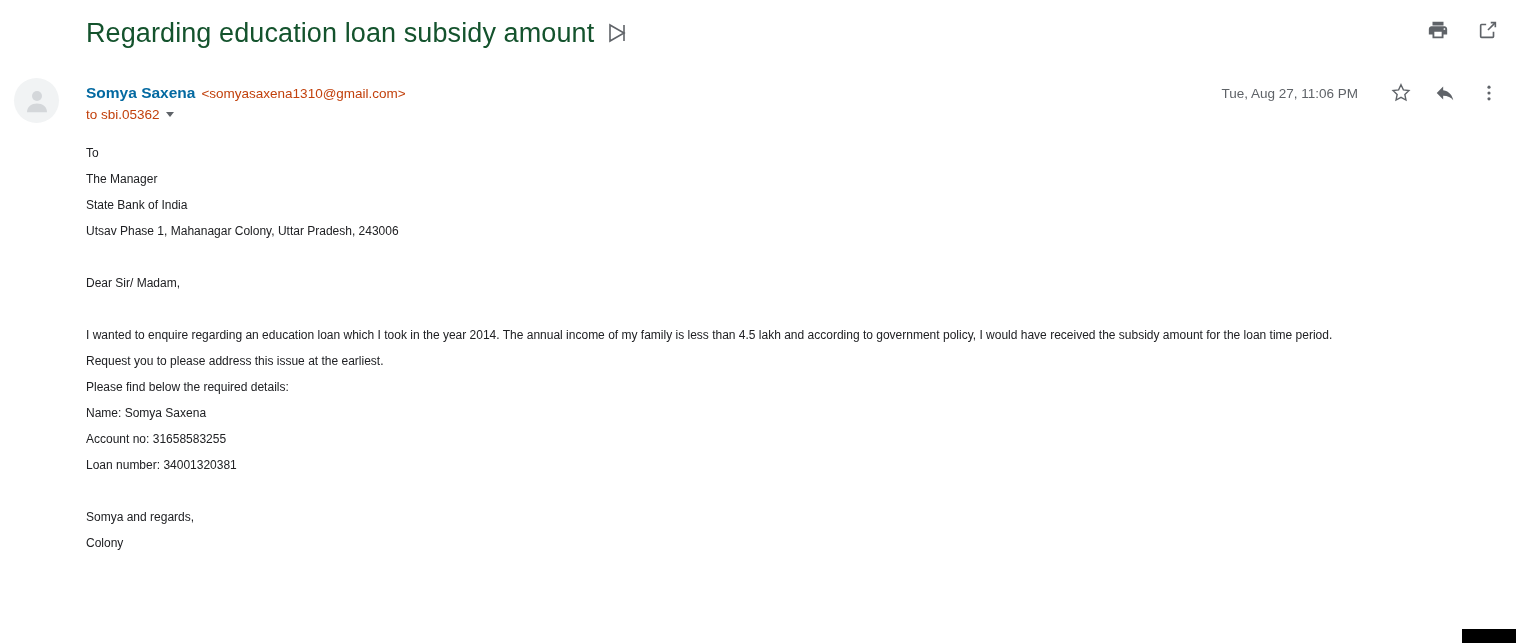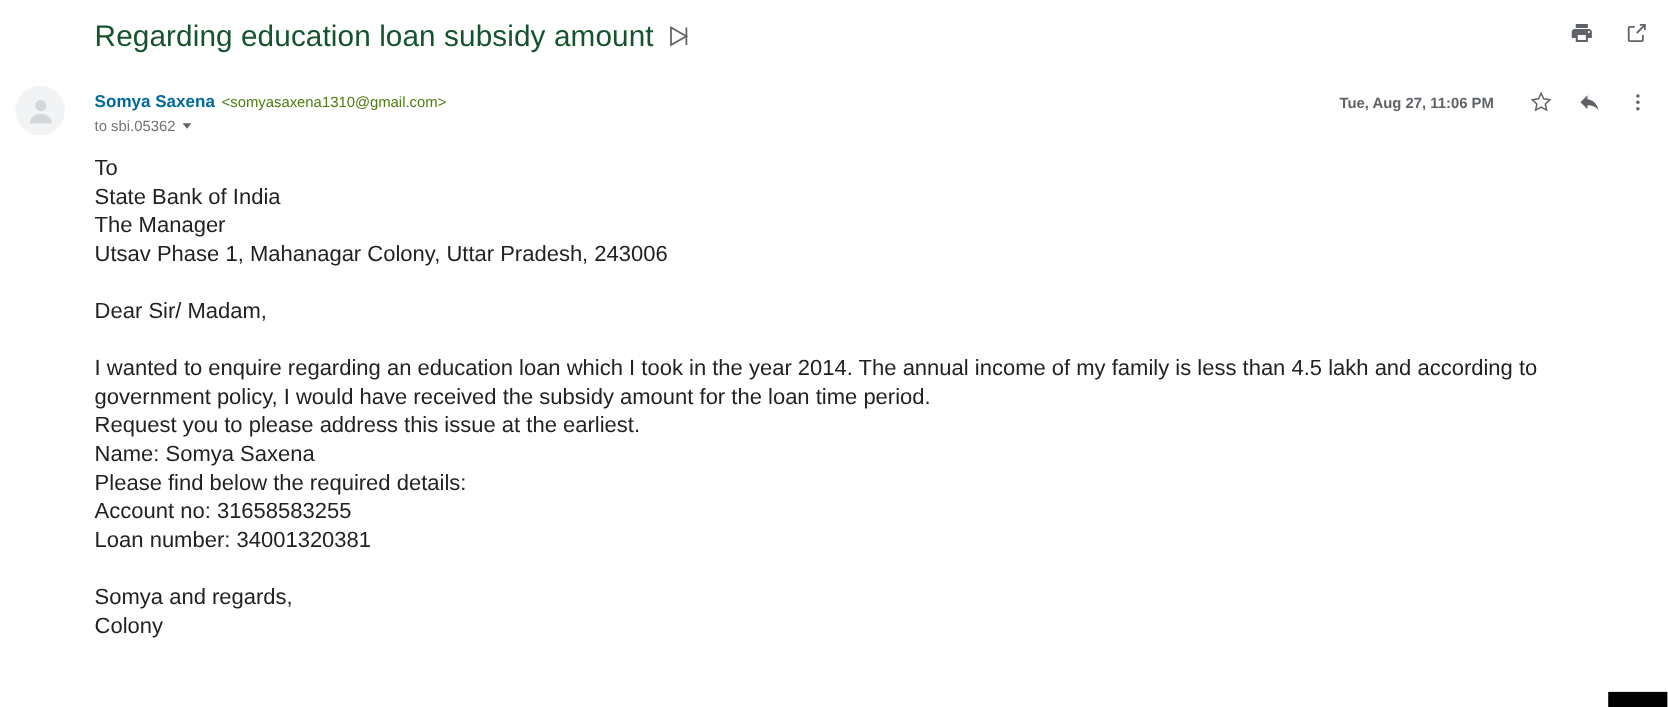--- a/index.html
+++ b/index.html
@@ -79,71 +79,70 @@
     display: flex;
     align-items: baseline;
   }
   .sender-name {
     font-size: 15.5px;
     font-weight: bold;
     color: #0369a1;
   }
   .sender-email {
     font-size: 13.5px;
-    color: #4d7c0f;
+    color: #c2410c;
     margin-left: 6px;
   }
   .recipient-line {
     display: flex;
     align-items: center;
     margin-top: 5px;
   }
   .recipient {
     font-size: 13.5px;
-    color: #737373;
+    color: #c2410c;
   }
   .caret {
     margin-left: 6px;
     width: 0;
     height: 0;
     border-left: 4px solid transparent;
     border-right: 4px solid transparent;
     border-top: 5px solid #5f6368;
     display: inline-block;
   }
 
   .msg-actions {
     position: absolute;
     right: 16px;
     top: 16px;
     display: flex;
     align-items: center;
     gap: 22px;
-    font-weight: bold;
   }
   .timestamp {
     font-size: 13.5px;
     color: #5f6368;
     margin-right: 10px;
     white-space: nowrap;
   }
   .micon {
     width: 22px;
     height: 22px;
     color: #5f6368;
     display: inline-flex;
     align-items: center;
     justify-content: center;
   }
 
   
   .mail-body {
     padding: 18px 30px 0 86px;
     box-sizing: border-box;
-    font-size: 20px;
+    font-size: 12px;
     line-height: 26px;
     color: #202124;
   }
   .mail-body p {
     margin: 0;
   }
   .blank-line {
     height: 26px;
   }
 
@@ -220,30 +219,30 @@
         <circle cx="12" cy="5" r="1.9"></circle>
         <circle cx="12" cy="12" r="1.9"></circle>
         <circle cx="12" cy="19" r="1.9"></circle>
       </svg>
     </span>
   </div>
 </div>
 
 <div class="mail-body">
   <p>To</p>
+  <p>The Manager</p>
   <p>State Bank of India</p>
-  <p>The Manager</p>
   <p>Utsav Phase 1, Mahanagar Colony, Uttar Pradesh, 243006</p>
   <div class="blank-line"></div>
   <p>Dear Sir/ Madam,</p>
   <div class="blank-line"></div>
   <p>I wanted to enquire regarding an education loan which I took in the year 2014. The annual income of my family is less than 4.5 lakh and according to government policy, I would have received the subsidy amount for the loan time period.</p>
   <p>Request you to please address this issue at the earliest.</p>
+  <p>Please find below the required details:</p>
   <p>Name: Somya Saxena</p>
-  <p>Please find below the required details:</p>
   <p>Account no: 31658583255</p>
   <p>Loan number: 34001320381</p>
   <div class="blank-line"></div>
   <p>Somya and regards,</p>
   <p>Colony</p>
 </div>
 
 <div class="bottom-bar"></div>
 
 </body></html>

